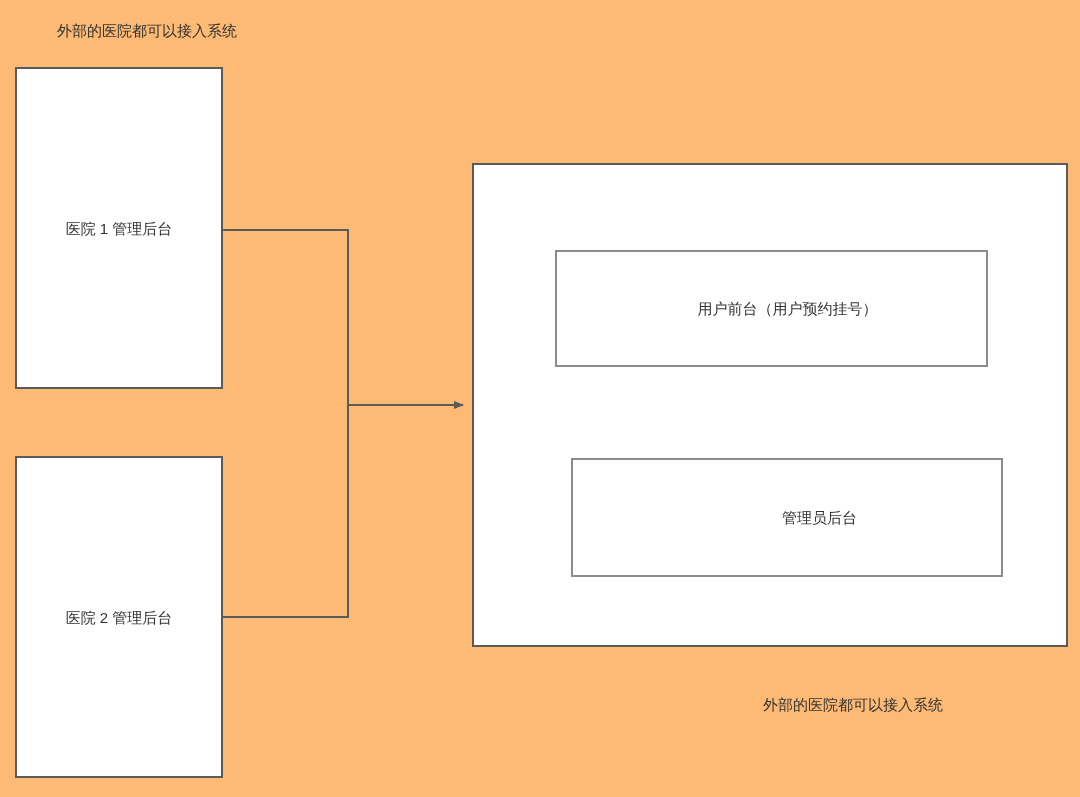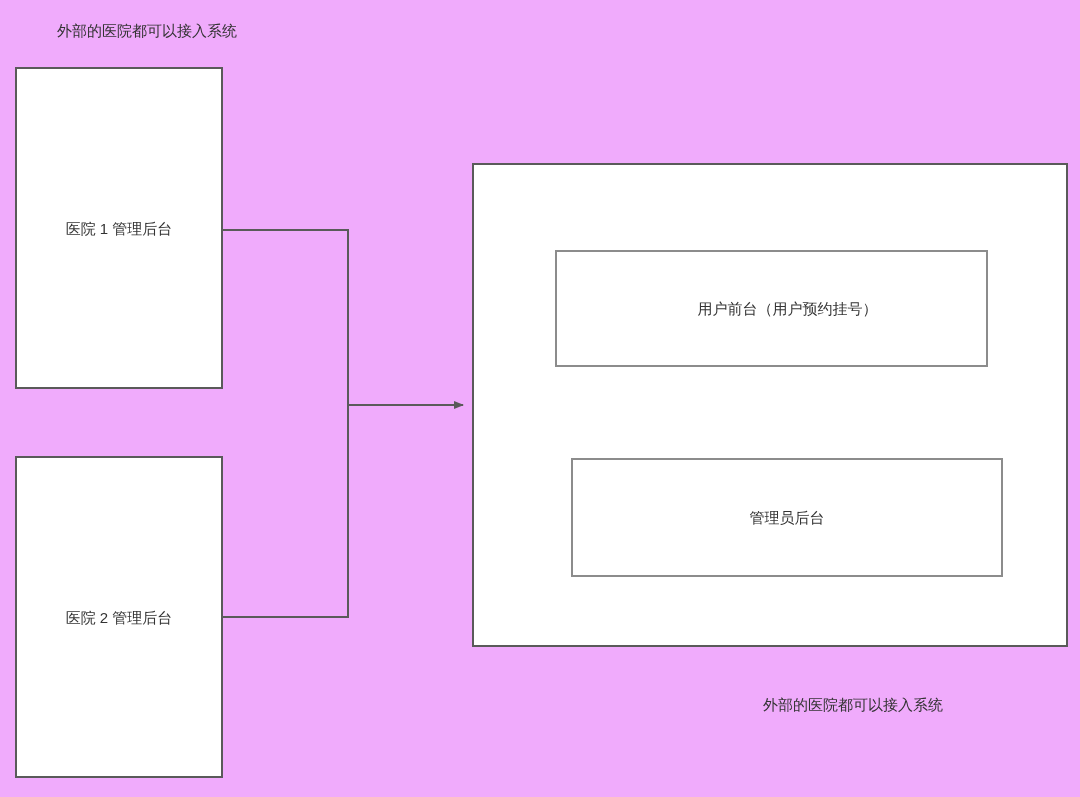--- a/index.html
+++ b/index.html
@@ -9,21 +9,21 @@
     background: #ffffff;
   }
   body {
     font-family: "Liberation Sans", "DejaVu Sans", sans-serif;
     color: #333333;
   }
   #canvas {
     position: relative;
     width: 1080px;
     height: 797px;
-    background: #f0abfc;
+    background: #fdba74;
     overflow: hidden;
   }
   .svg-layer {
     position: absolute;
     left: 0;
     top: 0;
     width: 1080px;
     height: 797px;
   }
   .node-label {
@@ -43,21 +43,21 @@
     position: absolute;
     color: #333333;
     font-size: 15px;
     line-height: 1.4;
     white-space: nowrap;
   }
   
   #label-hospital1 { left: 16px;  top: 68px;  width: 206px; height: 320px; }
   #label-hospital2 { left: 16px;  top: 457px; width: 206px; height: 320px; }
   #label-user-front { left: 572px; top: 251px; width: 431px; height: 115px; }
-  #label-admin-back { left: 572px; top: 459px; width: 430px; height: 117px; }
+  #label-admin-back { left: 572px; top: 459px; width: 495px; height: 117px; }
   #label-external   { left: 57px;  top: 20px; }
   #label-system-caption { left: 763px; top: 694px; }
 </style>
 </head>
 <body>
 
 <div id="canvas">
 
   <svg class="svg-layer" viewBox="0 0 1080 797" xmlns="http://www.w3.org/2000/svg">
     <defs>

